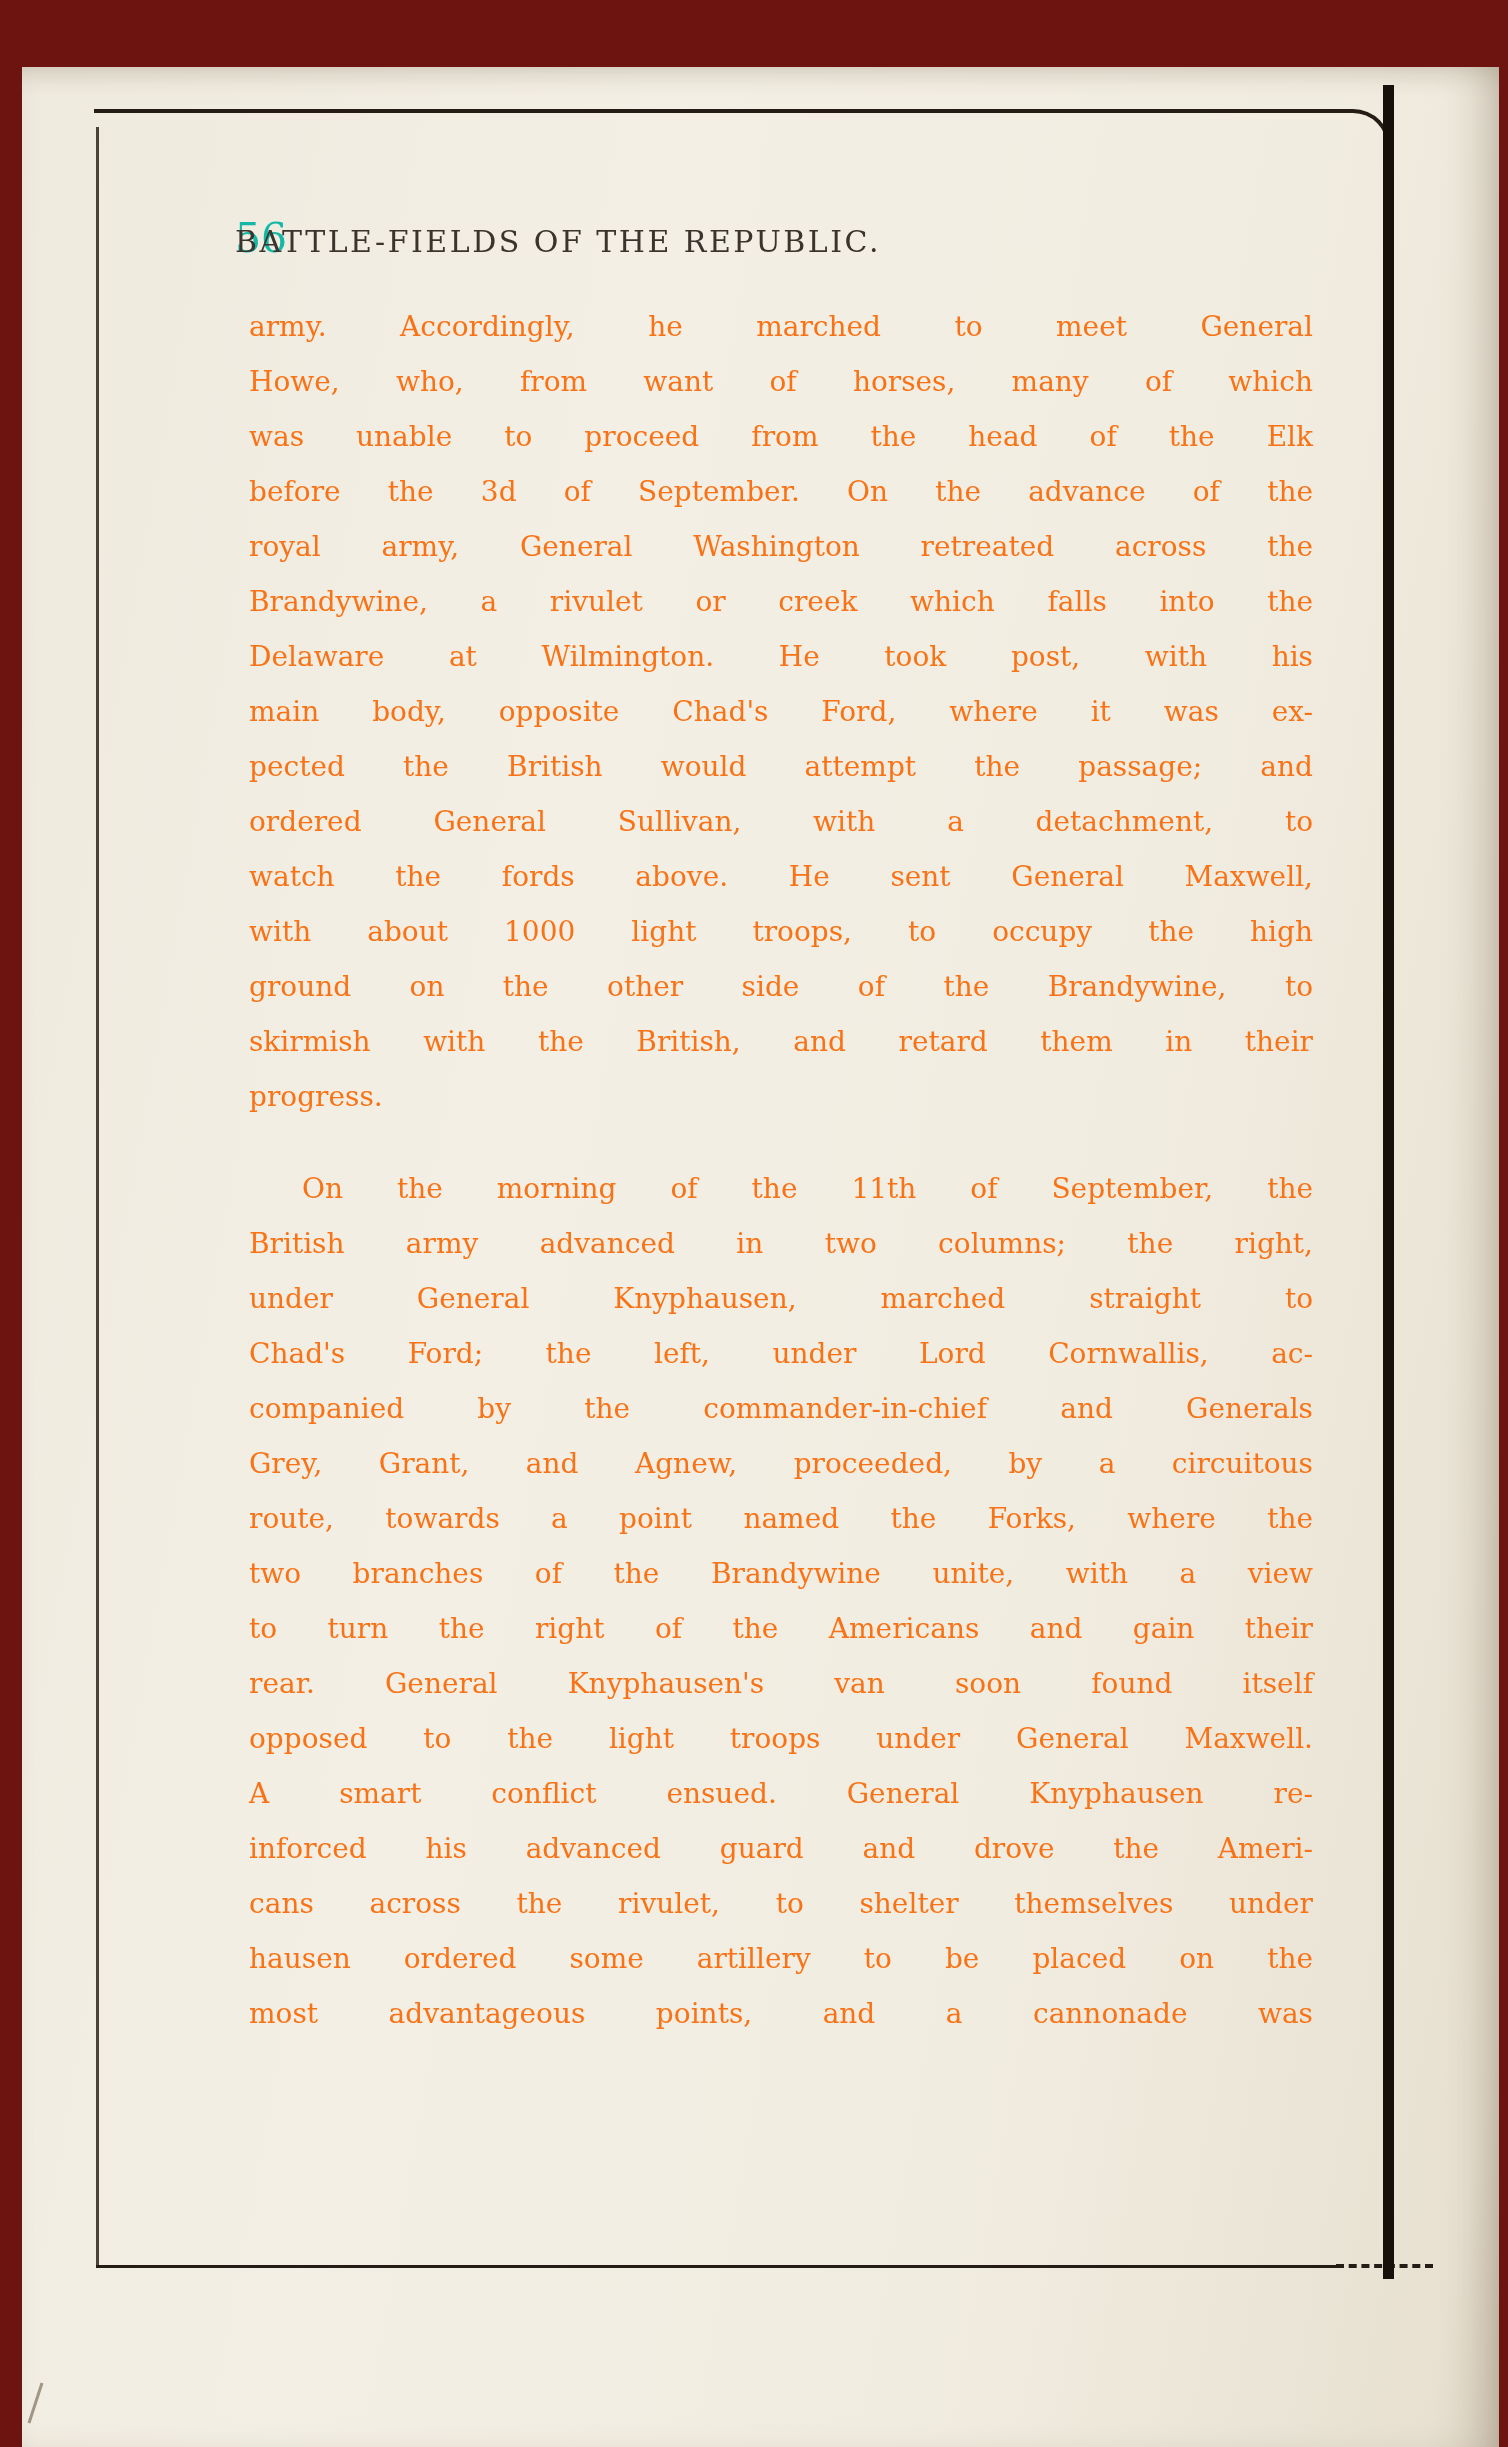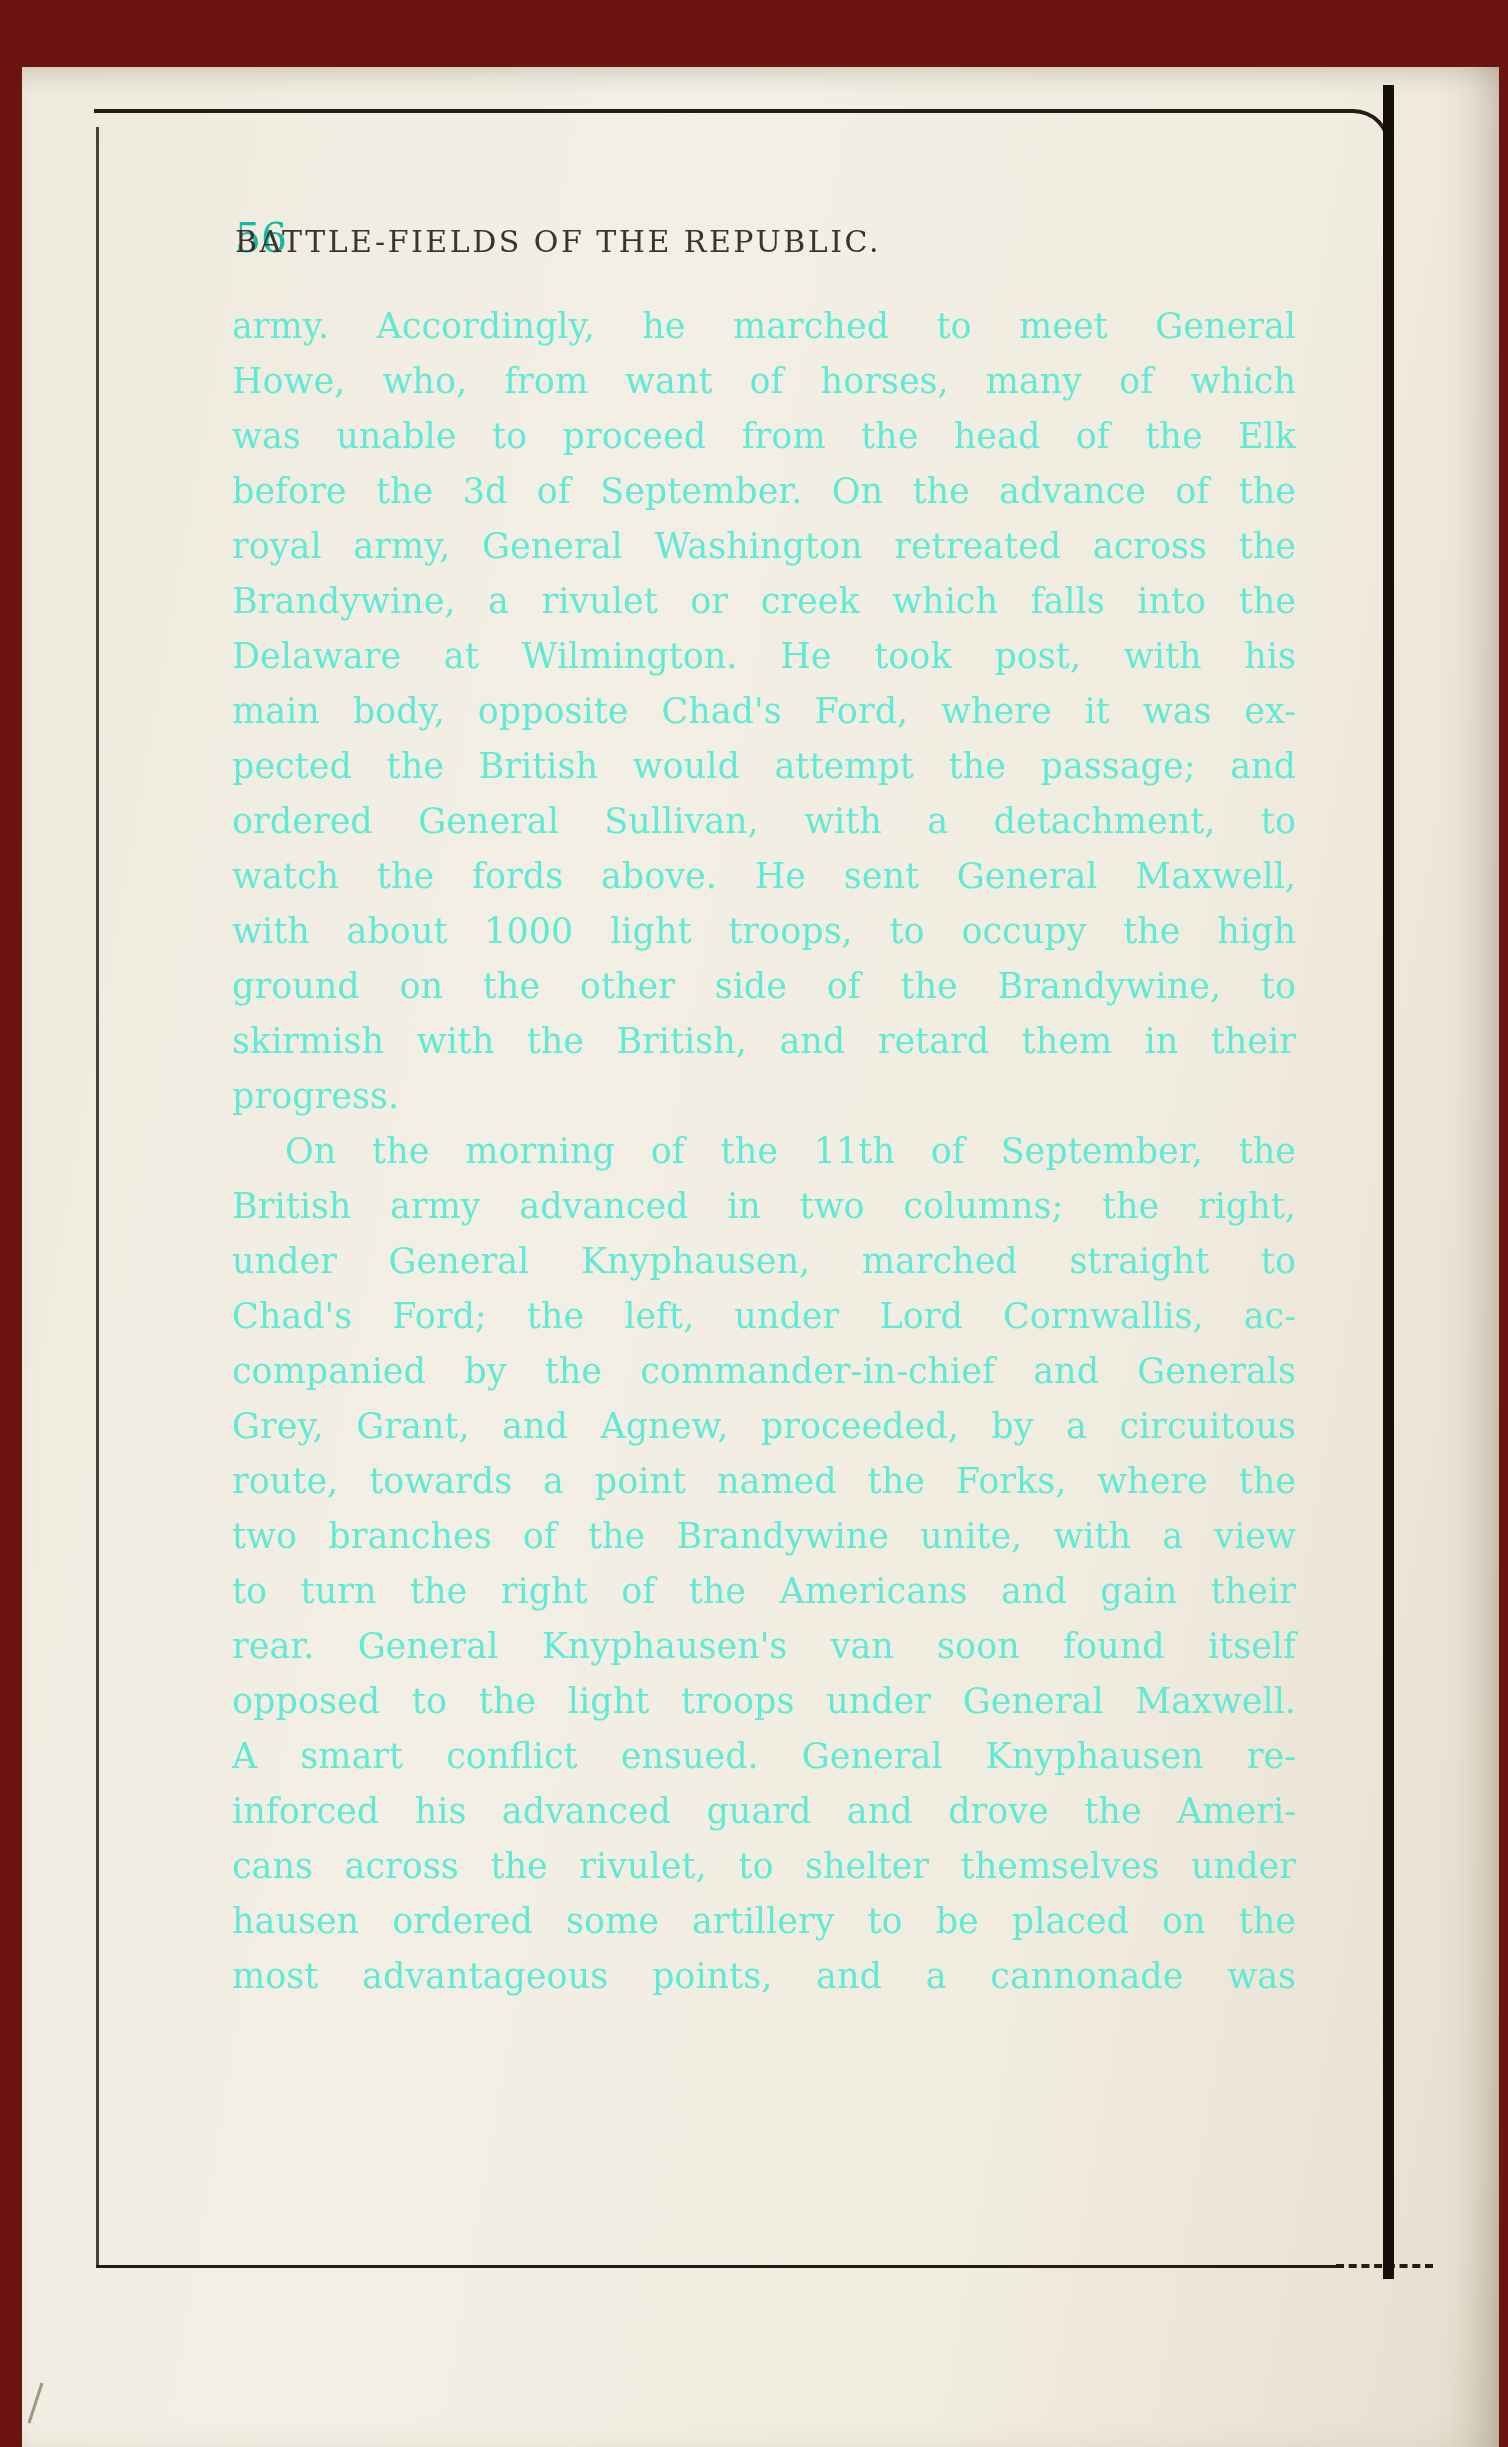--- a/index.html
+++ b/index.html
@@ -81,38 +81,39 @@
     left: 235px;
     top: 224px;
     width: 1064px;
     text-align: left;
     font-size: 30px;
     letter-spacing: 2.5px;
     color: #3a342d;
   }
   .text-block {
     position: absolute;
-    left: 232px;
+    left: 249px;
     top: 299px;
     width: 1064px;
-    color: #5eead4;
-    font-size: 35px;
+    color: #f97316;
+    font-size: 28px;
     line-height: 55px;
   }
   .line {
     text-align: justify;
     text-align-last: justify;
     height: 55px;
     white-space: nowrap;
   }
   .line.pend {
     text-align-last: left;
   }
   .line.indent {
     text-indent: 53px;
+    margin-top: 37px;
   }
   .pen-mark {
     position: absolute;
     left: 34px;
     top: 2382px;
     width: 3px;
     height: 42px;
     background: #8d816e;
     transform: rotate(18deg);
     opacity: 0.8;

